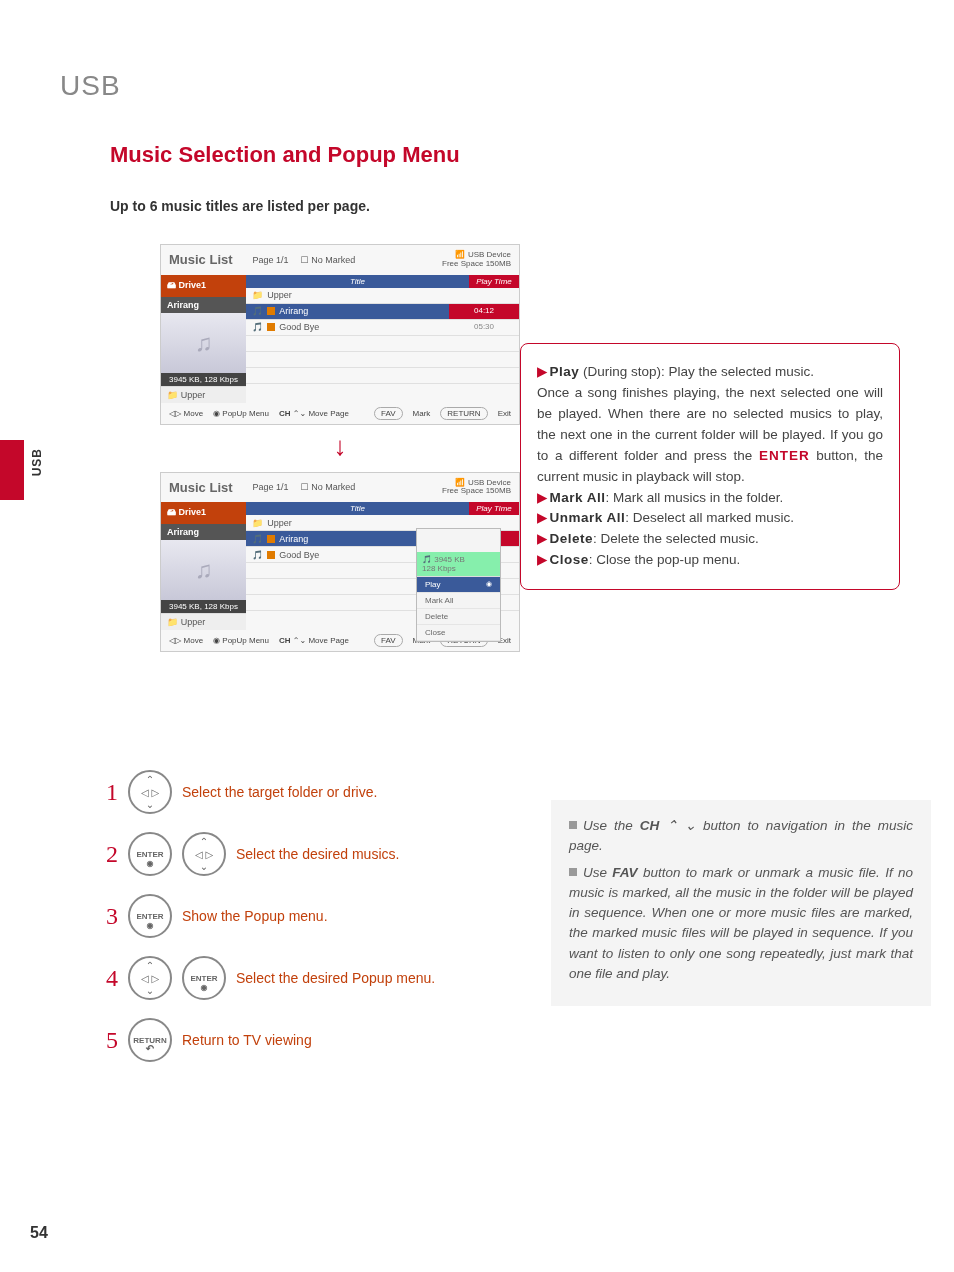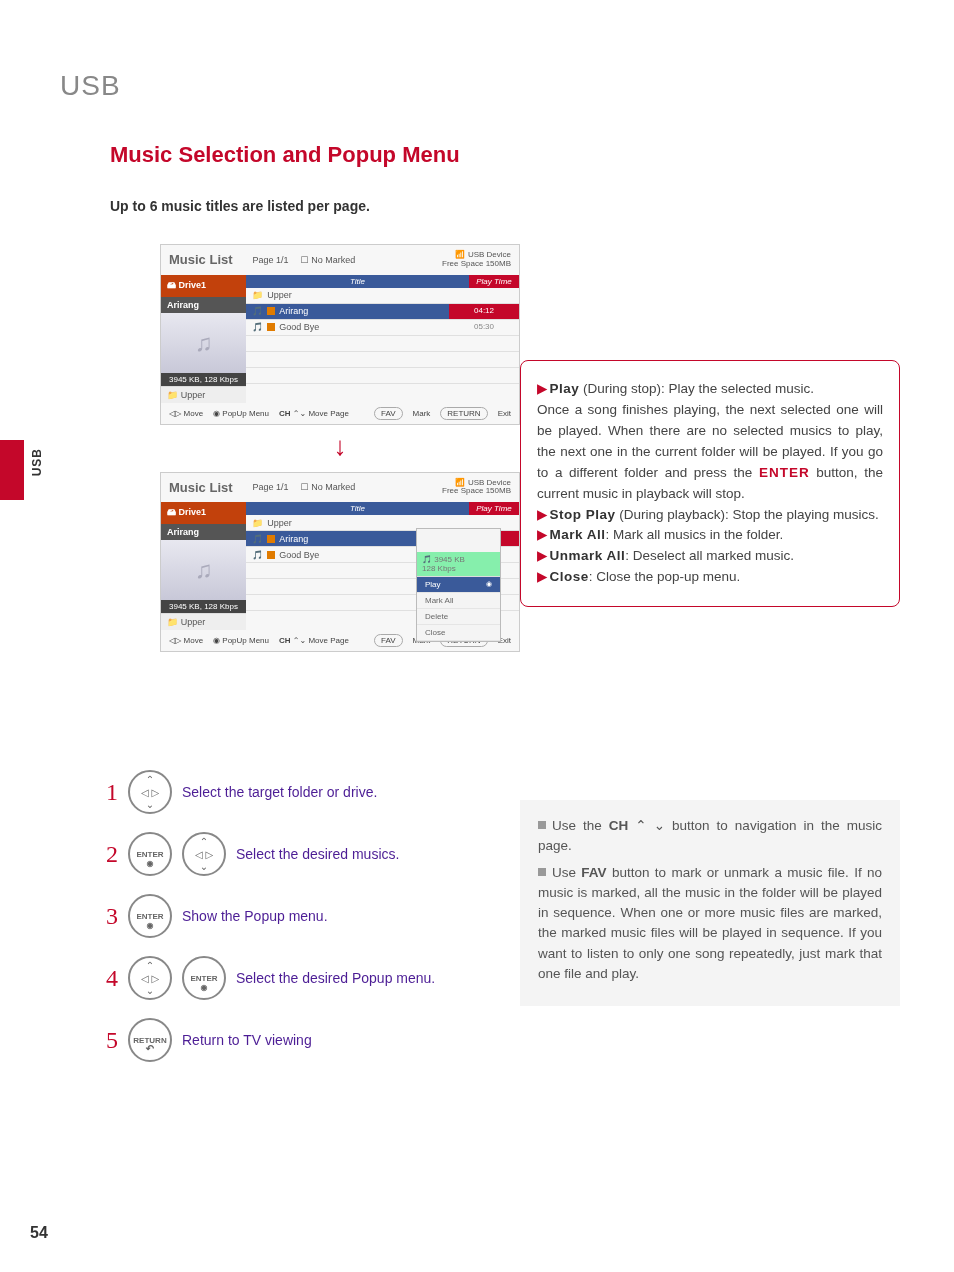--- a/index.html
+++ b/index.html
@@ -51,40 +51,40 @@
 
   .footer { display:flex; align-items:center; gap:10px; font-size:8px; padding:4px 8px; color:#444; }
   .footer .sp { flex:1; }
   .mv::before { content:"◁▷ "; }
   .pu::before { content:"◉ "; }
   .mp::before { content:" ⌃⌄ "; }
   .pill { border:1px solid #aaa; border-radius:8px; padding:1px 6px; }
 
   .arrow-down { text-align:center; font-size:26px; color:#c4072a; margin:6px 0 10px 0; }
 
-  .desc-box { position:absolute; left:520px; top:360px; width:380px; border:1px solid #c4072a; border-radius:8px; padding:18px 16px; font-size:13.5px; line-height:1.55; color:#444; }
+  .desc-box { position:absolute; left:520px; top:343px; width:380px; border:1px solid #c4072a; border-radius:8px; padding:18px 16px; font-size:13.5px; line-height:1.55; color:#444; }
   .desc-box p { margin:0; text-align:justify; }
   .tri { color:#c4072a; margin-right:2px; }
   .bold { font-weight:700; color:#333; letter-spacing:0.5px; }
   .enter-word { color:#c4072a; font-weight:700; letter-spacing:1px; }
 
   .steps { position:absolute; left:100px; top:770px; width:400px; }
   .step { display:flex; align-items:center; gap:10px; margin-bottom:18px; }
   .num { color:#c4072a; font-size:24px; font-weight:400; width:18px; text-align:right; font-family: Georgia, serif; }
   .btn-oval { border:2px solid #888; border-radius:50%; width:44px; height:44px; display:flex; align-items:center; justify-content:center; font-size:14px; color:#666; flex-direction:column; position:relative; }
   .btn-oval.nav::before { content:"⌃"; position:absolute; top:2px; font-size:10px;}
   .btn-oval.nav::after { content:"⌄"; position:absolute; bottom:2px; font-size:10px;}
   .btn-oval.nav .lr { display:flex; gap:18px; font-size:10px;}
   .btn-oval.enter { font-size:8px; font-weight:700; }
   .btn-oval.enter::after { content:"◉"; position:absolute; bottom:6px; font-size:8px;}
   .btn-oval.return { font-size:8px; font-weight:700; }
   .btn-oval.return::after { content:"↶"; position:absolute; bottom:6px; font-size:10px;}
-  .step-text { font-size:14px; color:#4c1d95; }
-
-  .tips { position:absolute; left:520px; top:800px; width:380px; background:#f4f4f4; padding:16px 18px; font-size:13.5px; line-height:1.5; color:#555; }
+  .step-text { font-size:14px; color:#c2410c; }
+
+  .tips { position:absolute; left:551px; top:800px; width:380px; background:#f4f4f4; padding:16px 18px; font-size:13.5px; line-height:1.5; color:#555;font-style:italic; }
   .tips p { margin-bottom:6px; text-align:justify; }
   .sq { width:8px; height:8px; background:#999; display:inline-block; margin-right:6px; vertical-align:1px;}
 
   .page-num { position:absolute; left:30px; bottom:30px; font-size:16px; font-weight:700; color:#333; }
 </style>
 </head>
 <body>
 
 <div class="page">
   <h1 class="section">USB</h1>
@@ -240,23 +240,23 @@
         <span>Mark</span>
         <span class="pill">RETURN</span>
         <span>Exit</span>
       </div>
     </div>
   </div>
 
   <div class="desc-box">
     <p><span class="tri">▶</span><span class="bold">Play</span><span> (During stop): Play the selected music.</span></p>
     <p><span>Once a song finishes playing, the next selected one will be played. When there are no selected musics to play, the next one in the current folder will be played. If you go to a different folder and press the </span><span class="enter-word">ENTER</span><span> button, the current music in playback will stop.</span></p>
-    <p><span class="tri">▶</span><span class="bold">Stop Play</span><span> (During playback): Stop the playing musics.</span></p>
     <p><span class="tri">▶</span><span class="bold">Mark All</span><span>: Mark all musics in the folder.</span></p>
     <p><span class="tri">▶</span><span class="bold">Unmark All</span><span>: Deselect all marked music.</span></p>
+    <p><span class="tri">▶</span><span class="bold">Delete</span><span>: Delete the selected music.</span></p>
     <p><span class="tri">▶</span><span class="bold">Close</span><span>: Close the pop-up menu.</span></p>
   </div>
 
   <div class="steps">
     <div class="step">
       <span class="num">1</span>
       <span class="btn-oval nav">
           <span class="lr">◁ ▷</span>
         </span>
       <span class="step-text">Select the target folder or drive.</span>

